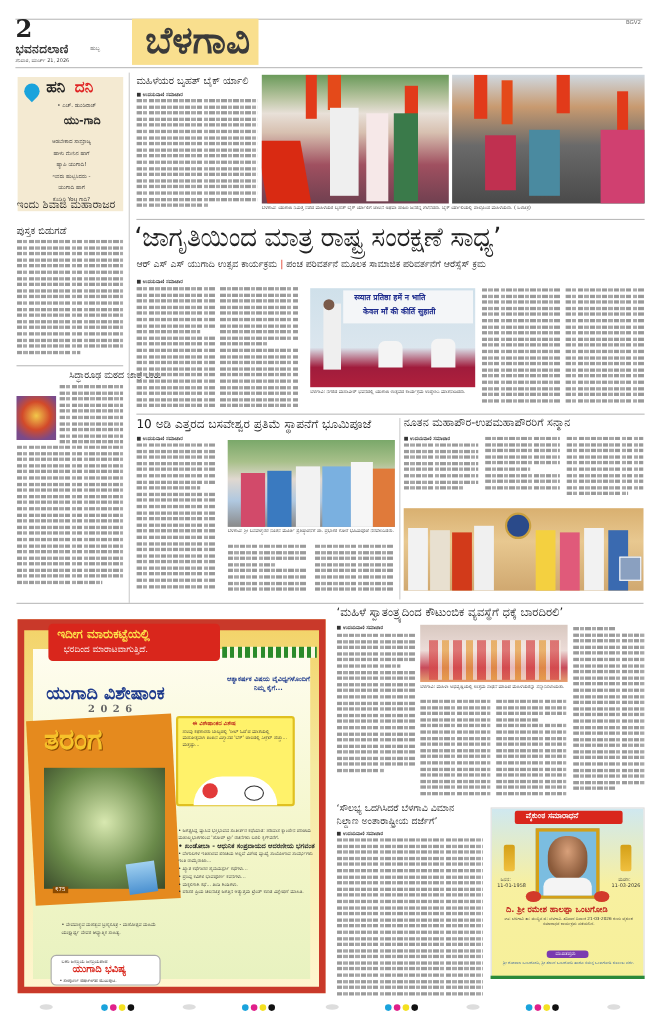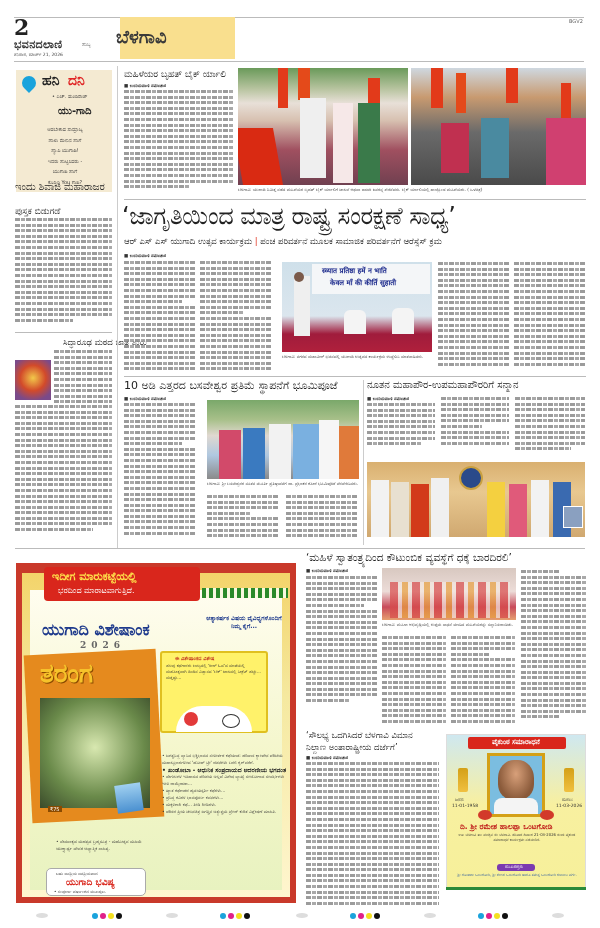--- a/index.html
+++ b/index.html
@@ -8,21 +8,21 @@
 
   .abs { position: absolute; }
   .rule { position: absolute; background: #bbb; }
 
   
   .pg-num { left: 14px; top: 16px; font-family: "DejaVu Serif", serif; font-weight: bold; font-size: 22px; line-height: 22px; color: #222; }
   .paper-name { left: 14px; top: 38px; font-size: 11px; font-weight: bold; color: #333; letter-spacing: 0.3px; }
   .paper-sub { left: 82px; top: 41px; font-size: 5px; color: #555; }
   .paper-date { left: 14px; top: 52px; font-size: 4.5px; color: #444; }
   .section-box { left: 120px; top: 17px; width: 115px; height: 42px; background: #f9df8e; }
-  .section-title { left: 116px; top: 19px; font-size: 18px; font-weight: bold; color: #3a3a3a; line-height: 36px; }
+  .section-title { left: 132px; top: 19px; font-size: 34px; font-weight: bold; color: #3a3a3a; line-height: 36px; }
   .edition { left: 569px; top: 18px; font-size: 5px; color: #666; }
 
   
   .txt { position: absolute; overflow: hidden; }
   .txt .ln { height: 3px; margin-bottom: 2.6px; background: repeating-linear-gradient(90deg, #8a8a8a 0 5px, #fff 5px 6px, #9a9a9a 6px 10px, #fff 10px 11px); opacity: 0.85; }
   .txt .ln.short { width: 60%; }
   .txt .ln.mid { width: 80%; }
 
   .byline { position: absolute; font-size: 4.5px; font-weight: bold; color: #333; }
   .headline { position: absolute; font-weight: normal; color: #222; white-space: nowrap; }
@@ -62,21 +62,21 @@
   .ad-bullets .b { font-weight: bold; font-size: 6px; color: #222; }
   .ad-left-bullets { left: 56px; top: 838px; width: 100px; font-size: 4.4px; line-height: 7px; color: #333; }
   .ad-bhavishya { left: 46px; top: 868px; width: 100px; height: 28px; background: #fff; border: 1px solid #aaa; border-radius: 5px; }
   .ad-bh-top { left: 56px; top: 871px; font-size: 4.2px; color: #333; }
   .ad-bh-title { left: 66px; top: 877px; font-size: 9px; font-weight: bold; color: #d9261c; }
   .ad-bh-bot { left: 54px; top: 889px; font-size: 4.2px; color: #333; }
 
   
   .obit { left: 446px; top: 734px; width: 140px; height: 156px; background: linear-gradient(#cfe8f0, #f8f0a0 45%, #f6f09a); border: 1px solid #ddd; }
   .obit-banner { left: 468px; top: 737px; width: 98px; height: 12px; background: #d9261c; border-radius: 2px; }
-  .obit-banner-t { left: 478px; top: 738px; font-size: 7px; font-weight: bold; color: #fff; margin-left: 14px; }
+  .obit-banner-t { left: 478px; top: 738px; font-size: 7px; font-weight: bold; color: #fff; }
   .obit-frame { left: 487px; top: 753px; width: 58px; height: 64px; border: 3px solid #d4a017; background: #7bbde0; }
   .obit-face { left: 498px; top: 760px; width: 36px; height: 40px; background: radial-gradient(ellipse at 50% 35%, #d8a07a, #8a5a3a 70%); border-radius: 45% 45% 40% 40%; }
   .obit-shirt { left: 494px; top: 798px; width: 44px; height: 16px; background: #f4f4f4; border-radius: 8px 8px 0 0; }
   .obit-lamp { width: 10px; height: 24px; background: linear-gradient(#d4a017, #f0c040); border-radius: 2px; }
   .obit-date { font-size: 4.5px; color: #333; }
   .obit-name { left: 460px; top: 822px; font-size: 7.5px; font-weight: bold; color: #c0201c; }
   .obit-text { left: 452px; top: 832px; width: 130px; font-size: 3.8px; line-height: 5.4px; color: #333; text-align: center; }
   .obit-pill { left: 497px; top: 864px; width: 38px; height: 7px; background: #7a3ab0; border-radius: 3px; }
   .obit-pill-t { left: 505px; top: 864px; font-size: 4.5px; color: #fff; }
   .obit-bot { left: 452px; top: 872px; width: 130px; font-size: 3.8px; line-height: 5.2px; color: #2a5aa0; text-align: center; }

